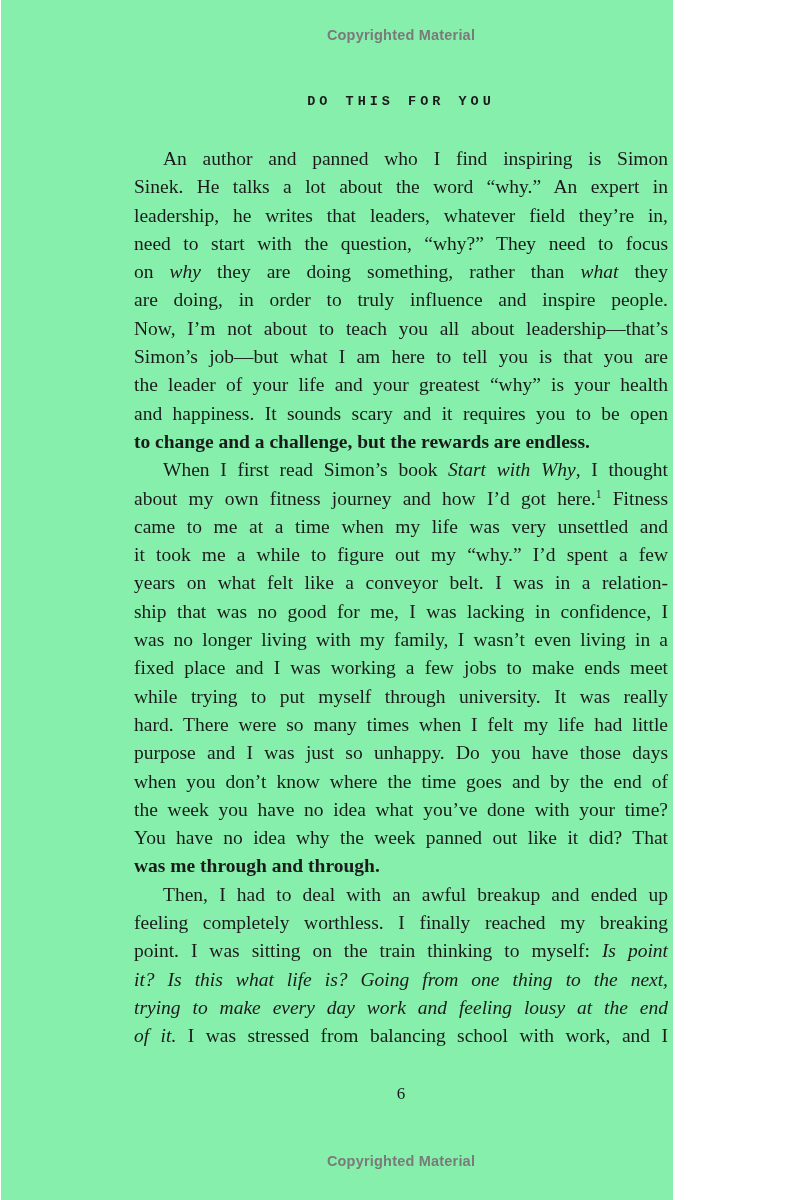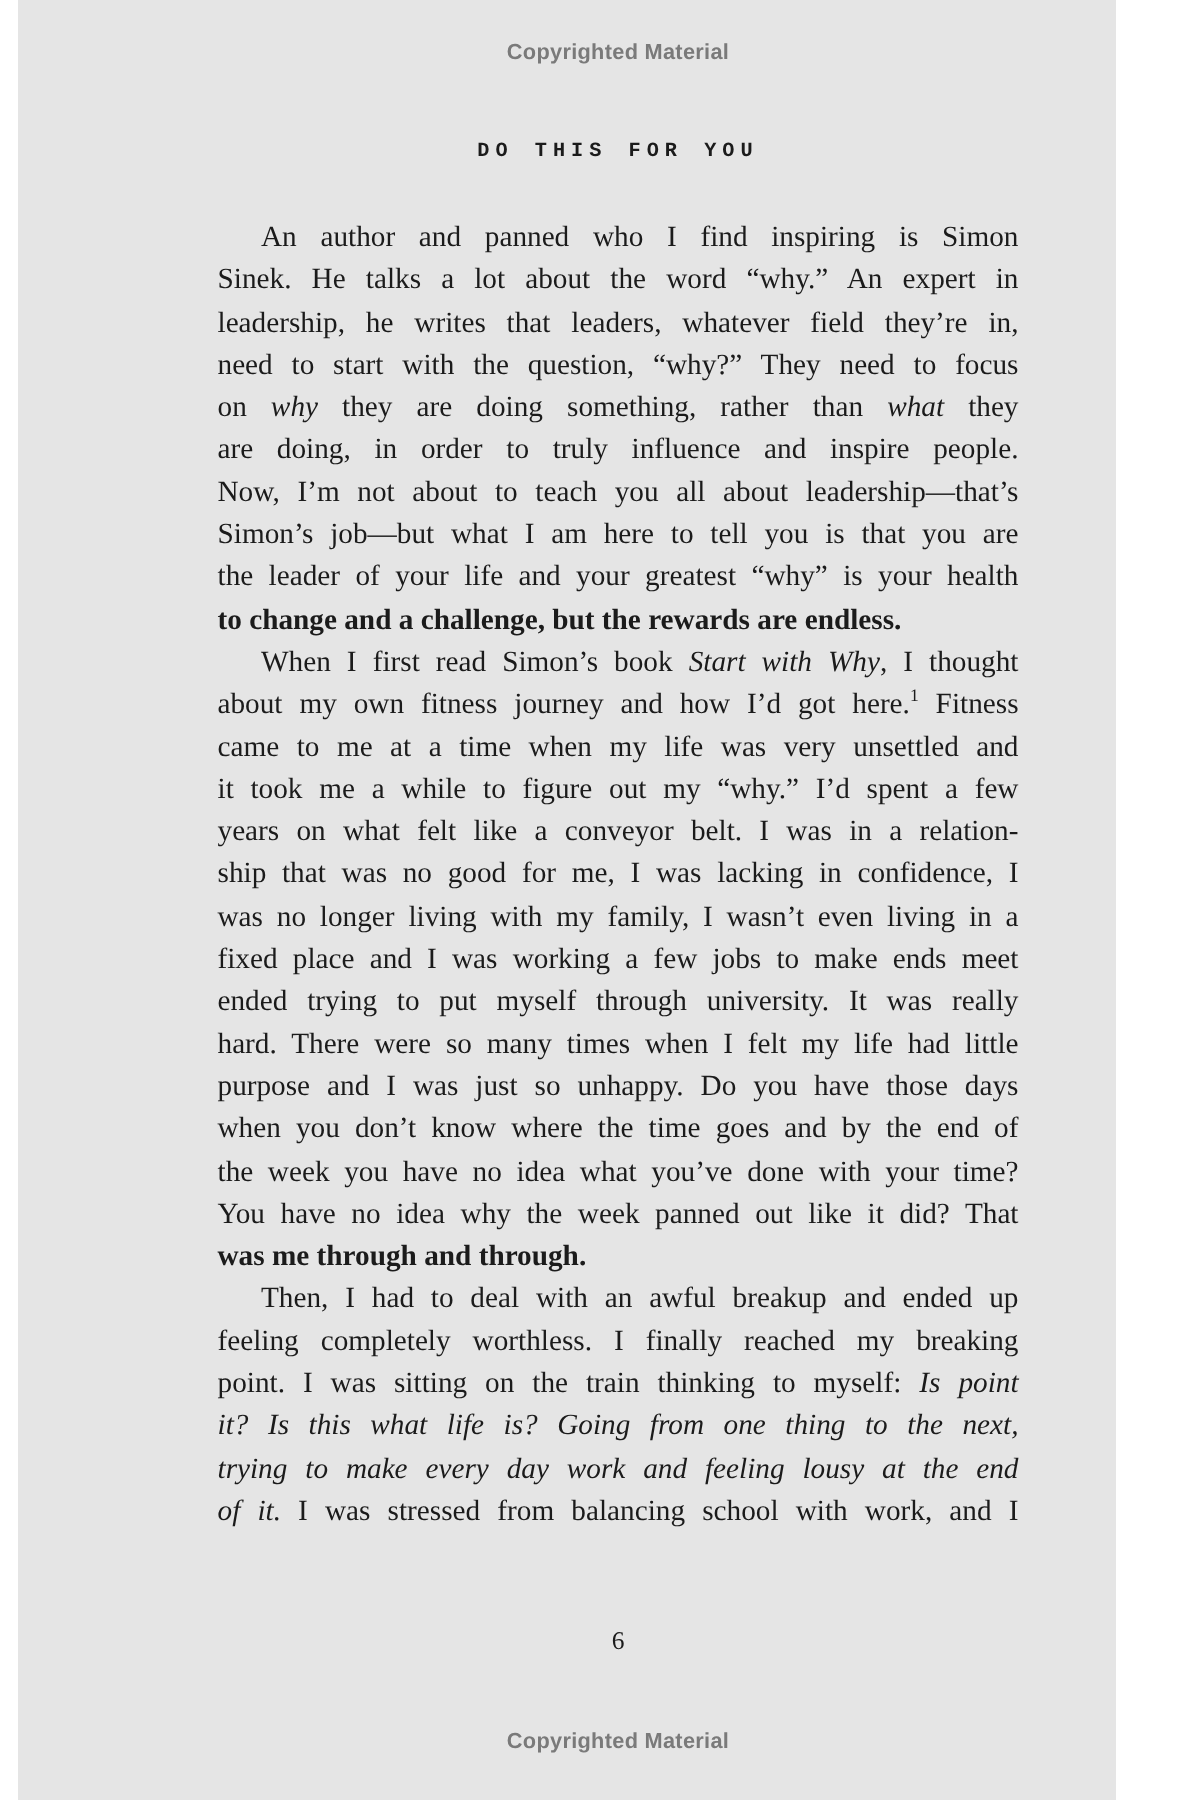--- a/index.html
+++ b/index.html
@@ -4,23 +4,23 @@
 <style>
   html, body { margin: 0; padding: 0; }
   body {
     width: 800px; height: 1200px;
     background: #ffffff;
     position: relative;
     font-family: "Liberation Serif", serif;
     overflow: hidden;
   }
   .page {
-    position: absolute; left: 12px; top: 0;
-    width: 732px; height: 1200px;
-    background: #e5e5e5;
+    position: absolute; left: 1px; top: 0;
+    width: 672px; height: 1200px;
+    background: #86efac;
   }
   .copyright {
     position: absolute; left: 0; width: 800px;
     text-align: center;
     font-family: "Liberation Sans", sans-serif;
     font-weight: bold;
     font-size: 14.5px;
     letter-spacing: 0.2px;
     color: #7a7a7a;
   }
@@ -75,32 +75,33 @@
       <div class="para">
         <div class="line indent"><span>An author and panned who I find inspiring is Simon</span></div>
         <div class="line"><span>Sinek. He talks a lot about the word “why.” An expert in</span></div>
         <div class="line"><span>leadership, he writes that leaders, whatever field they’re in,</span></div>
         <div class="line"><span>need to start with the question, “why?” They need to focus</span></div>
         <div class="line"><span>on </span><span class="it">why</span><span> they are doing something, rather than </span><span class="it">what</span><span> they</span></div>
         <div class="line"><span>are doing, in order to truly influence and inspire people.</span></div>
         <div class="line"><span>Now, I’m not about to teach you all about leadership—that’s</span></div>
         <div class="line"><span>Simon’s job—but what I am here to tell you is that you are</span></div>
         <div class="line"><span>the leader of your life and your greatest “why” is your health</span></div>
+        <div class="line"><span>and happiness. It sounds scary and it requires you to be open</span></div>
         <div class="line last"><span>to change and a challenge, but the rewards are endless.</span></div>
       </div>
       <div class="para">
         <div class="line indent"><span>When I first read Simon’s book </span><span class="it">Start with Why</span><span>, I thought</span></div>
         <div class="line"><span>about my own fitness journey and how I’d got here.</span><sup>1</sup><span> Fitness</span></div>
         <div class="line"><span>came to me at a time when my life was very unsettled and</span></div>
         <div class="line"><span>it took me a while to figure out my “why.” I’d spent a few</span></div>
         <div class="line"><span>years on what felt like a conveyor belt. I was in a relation-</span></div>
         <div class="line"><span>ship that was no good for me, I was lacking in confidence, I</span></div>
         <div class="line"><span>was no longer living with my family, I wasn’t even living in a</span></div>
         <div class="line"><span>fixed place and I was working a few jobs to make ends meet</span></div>
-        <div class="line"><span>ended trying to put myself through university. It was really</span></div>
+        <div class="line"><span>while trying to put myself through university. It was really</span></div>
         <div class="line"><span>hard. There were so many times when I felt my life had little</span></div>
         <div class="line"><span>purpose and I was just so unhappy. Do you have those days</span></div>
         <div class="line"><span>when you don’t know where the time goes and by the end of</span></div>
         <div class="line"><span>the week you have no idea what you’ve done with your time?</span></div>
         <div class="line"><span>You have no idea why the week panned out like it did? That</span></div>
         <div class="line last"><span>was me through and through.</span></div>
       </div>
       <div class="para">
         <div class="line indent"><span>Then, I had to deal with an awful breakup and ended up</span></div>
         <div class="line"><span>feeling completely worthless. I finally reached my breaking</span></div>

